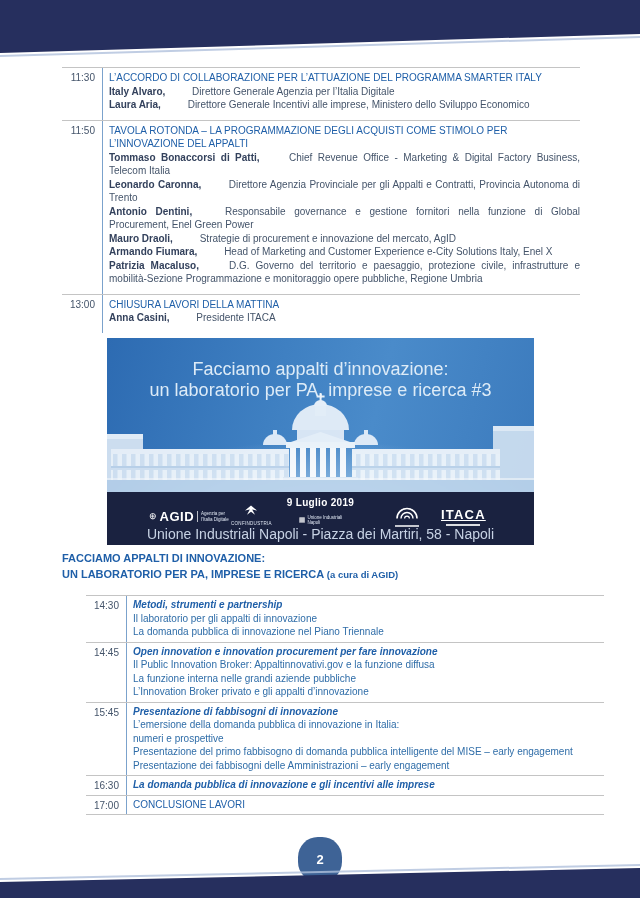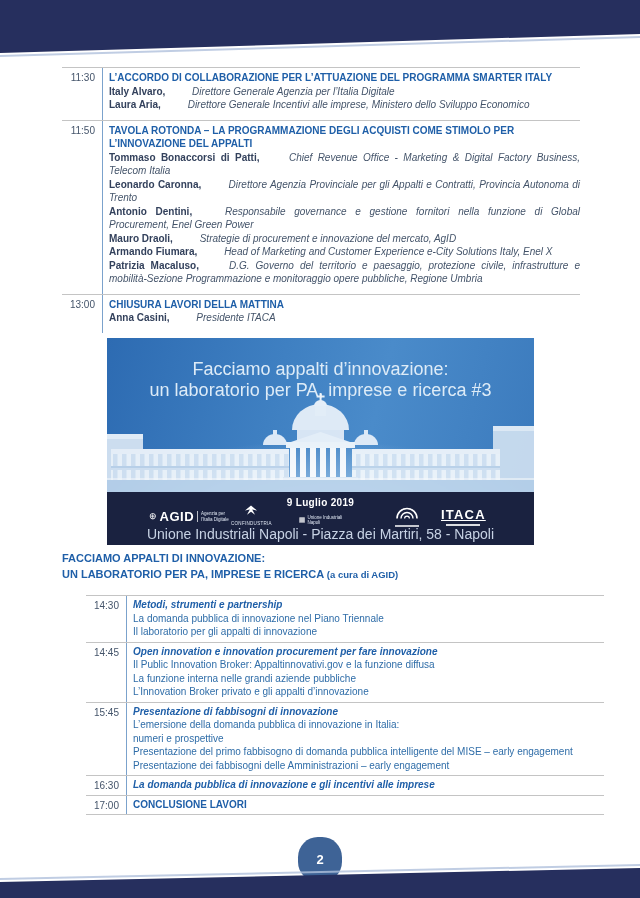--- a/index.html
+++ b/index.html
@@ -13,24 +13,24 @@
 
   
   .agtable{position:absolute;left:62px;width:518px;font-size:10px;line-height:13.5px;}
   .mtable{top:67px;}
   .atable{top:595px;border-bottom:1px solid var(--separator,#c4c4c4);margin-left:24px;}
   .trow{display:grid;grid-template-columns:40px 1fr;border-top:1px solid var(--separator,#c4c4c4);}
   .tcell-time{text-align:right;padding:3px 7px 0 0;color:var(--time-gray,#44546a);}
   .tcell-body{border-left:1px solid var(--vline,#7ba2cc);padding:3px 0 8px 6px;}
   .mtable .tcell-body{padding-bottom:8px;}
   .atable .tcell-body{padding:2px 0 3px 6px;}
-  .row-title{font-weight:bold;color:var(--title-blue,#1f5fa8);}
+  .row-title{font-weight:normal;color:var(--title-blue,#1f5fa8);}
   .speaker{text-align:justify;color:var(--role-gray,#44546a);}
   .sp-name{font-weight:bold;color:var(--name-dark,#33415c);font-style:normal;}
-  .sp-role{font-style:italic;padding-left:24px;}
+  .sp-role{padding-left:24px;}
   .sess-title{font-weight:bold;font-style:italic;color:var(--title-blue,#1f5fa8);}
   .sess-line{color:var(--body-blue,#2f6da8);white-space:nowrap;}
 
   
   .sheader{position:absolute;left:62px;top:550px;font-weight:bold;color:var(--title-blue,#1f5fa8);
            font-size:11px;line-height:16px;}
   .sheader .note{font-size:9.5px;}
 
   
   .banner{position:absolute;left:107px;top:338px;width:427px;height:207px;overflow:hidden;
@@ -198,22 +198,22 @@
   <div class="sheader">
     <div>FACCIAMO APPALTI DI INNOVAZIONE:</div>
     <div><span>UN LABORATORIO PER PA, IMPRESE E RICERCA </span><span class="note">(a cura di AGID)</span></div>
   </div>
 
   <div class="agtable atable">
       <div class="trow">
         <div class="tcell-time">14:30</div>
         <div class="tcell-body">
           <div class="sess-title">Metodi, strumenti e partnership</div>
+          <div class="sess-line">Il laboratorio per gli appalti di innovazione</div>
           <div class="sess-line">La domanda pubblica di innovazione nel Piano Triennale</div>
-          <div class="sess-line">Il laboratorio per gli appalti di innovazione</div>
         </div>
       </div>
       <div class="trow">
         <div class="tcell-time">14:45</div>
         <div class="tcell-body">
           <div class="sess-title">Open innovation e innovation procurement per fare innovazione</div>
           <div class="sess-line">Il Public Innovation Broker: Appaltinnovativi.gov e la funzione diffusa</div>
           <div class="sess-line">La funzione interna nelle grandi aziende pubbliche</div>
           <div class="sess-line">L’Innovation Broker privato e gli appalti d’innovazione</div>
         </div>

